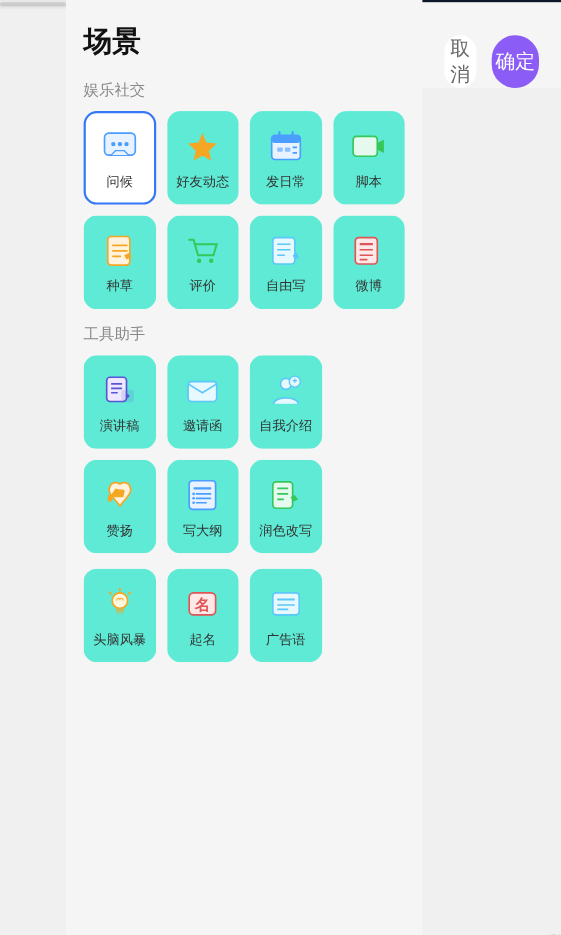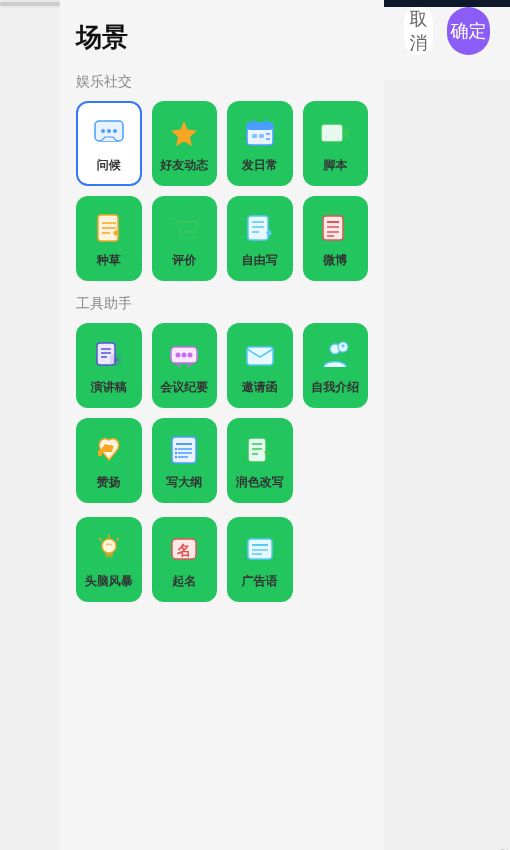--- a/index.html
+++ b/index.html
@@ -48,21 +48,21 @@
       margin-bottom: 10px;
       margin-top: 4px;
     }
     .grid {
       display: grid;
       grid-template-columns: repeat(4, 1fr);
       gap: 10px;
       margin-bottom: 10px;
     }
     .grid-item {
-      background: #22c55e;
+      background: #5eead4;
       border-radius: 12px;
       display: flex;
       flex-direction: column;
       align-items: center;
       justify-content: center;
       padding: 12px 4px 10px 4px;
       cursor: pointer;
       border: 2px solid transparent;
       transition: border-color 0.15s;
     }
@@ -75,33 +75,33 @@
       height: 36px;
       margin-bottom: 6px;
       display: flex;
       align-items: center;
       justify-content: center;
       font-size: 22px;
     }
     .grid-item .label {
       font-size: 12px;
       color: #333;
-      font-weight: 700;
+      font-weight: 400;
     }
     .section-gap {
       margin-top: 14px;
     }
     .bottom-bar {
       height: 80px;
       background: #f5f5f5;
       display: flex;
-      align-items: flex-start;
+      align-items: flex-end;
       padding: 0 20px;
       gap: 14px;
-      border-top: 7px solid #0f172a;
+      border-top: 2px solid #0f172a;
     }
     .btn-cancel {
       flex: 1;
       height: 48px;
       background: #fff;
       border: none;
       border-radius: 24px;
       font-size: 18px;
       color: #666;
       cursor: pointer;
@@ -263,33 +263,20 @@
             <line x1="8" y1="10" x2="18" y2="10" stroke="#5856d6" stroke-width="1.5"></line>
             <line x1="8" y1="14" x2="18" y2="14" stroke="#5856d6" stroke-width="1.5"></line>
             <line x1="8" y1="18" x2="14" y2="18" stroke="#5856d6" stroke-width="1.5"></line>
             <rect x="18" y="16" width="10" height="10" rx="2" fill="#5856d6" opacity="0.15" stroke="#5856d6" stroke-width="1.5"></rect>
             <path d="M21 21 L23 19 L25 21 L23 23 Z" fill="#5856d6"></path>
           </svg>
         </div>
         <div class="label">演讲稿</div>
       </div>
 
-      <div class="grid-item">
-        <div class="icon">
-          <svg width="32" height="32" viewBox="0 0 32 32" fill="none">
-            <rect x="3" y="8" width="26" height="16" rx="4" fill="#fce8ff" stroke="#c471ed" stroke-width="1.5"></rect>
-            <circle cx="10" cy="16" r="2.5" fill="#c471ed"></circle>
-            <circle cx="16" cy="16" r="2.5" fill="#c471ed"></circle>
-            <circle cx="22" cy="16" r="2.5" fill="#c471ed"></circle>
-            <path d="M8 24 L12 28" stroke="#c471ed" stroke-width="1.5" stroke-linecap="round"></path>
-            <path d="M24 24 L20 28" stroke="#c471ed" stroke-width="1.5" stroke-linecap="round"></path>
-          </svg>
-        </div>
-        <div class="label">会议纪要</div>
-      </div>
 
       <div class="grid-item">
         <div class="icon">
           <svg width="32" height="32" viewBox="0 0 32 32" fill="none">
             <rect x="3" y="8" width="26" height="18" rx="3" fill="#e8f8ff" stroke="#5ac8fa" stroke-width="1.5"></rect>
             <path d="M3 10 L16 18 L29 10" stroke="#5ac8fa" stroke-width="1.5" fill="none"></path>
           </svg>
         </div>
         <div class="label">邀请函</div>
       </div>

